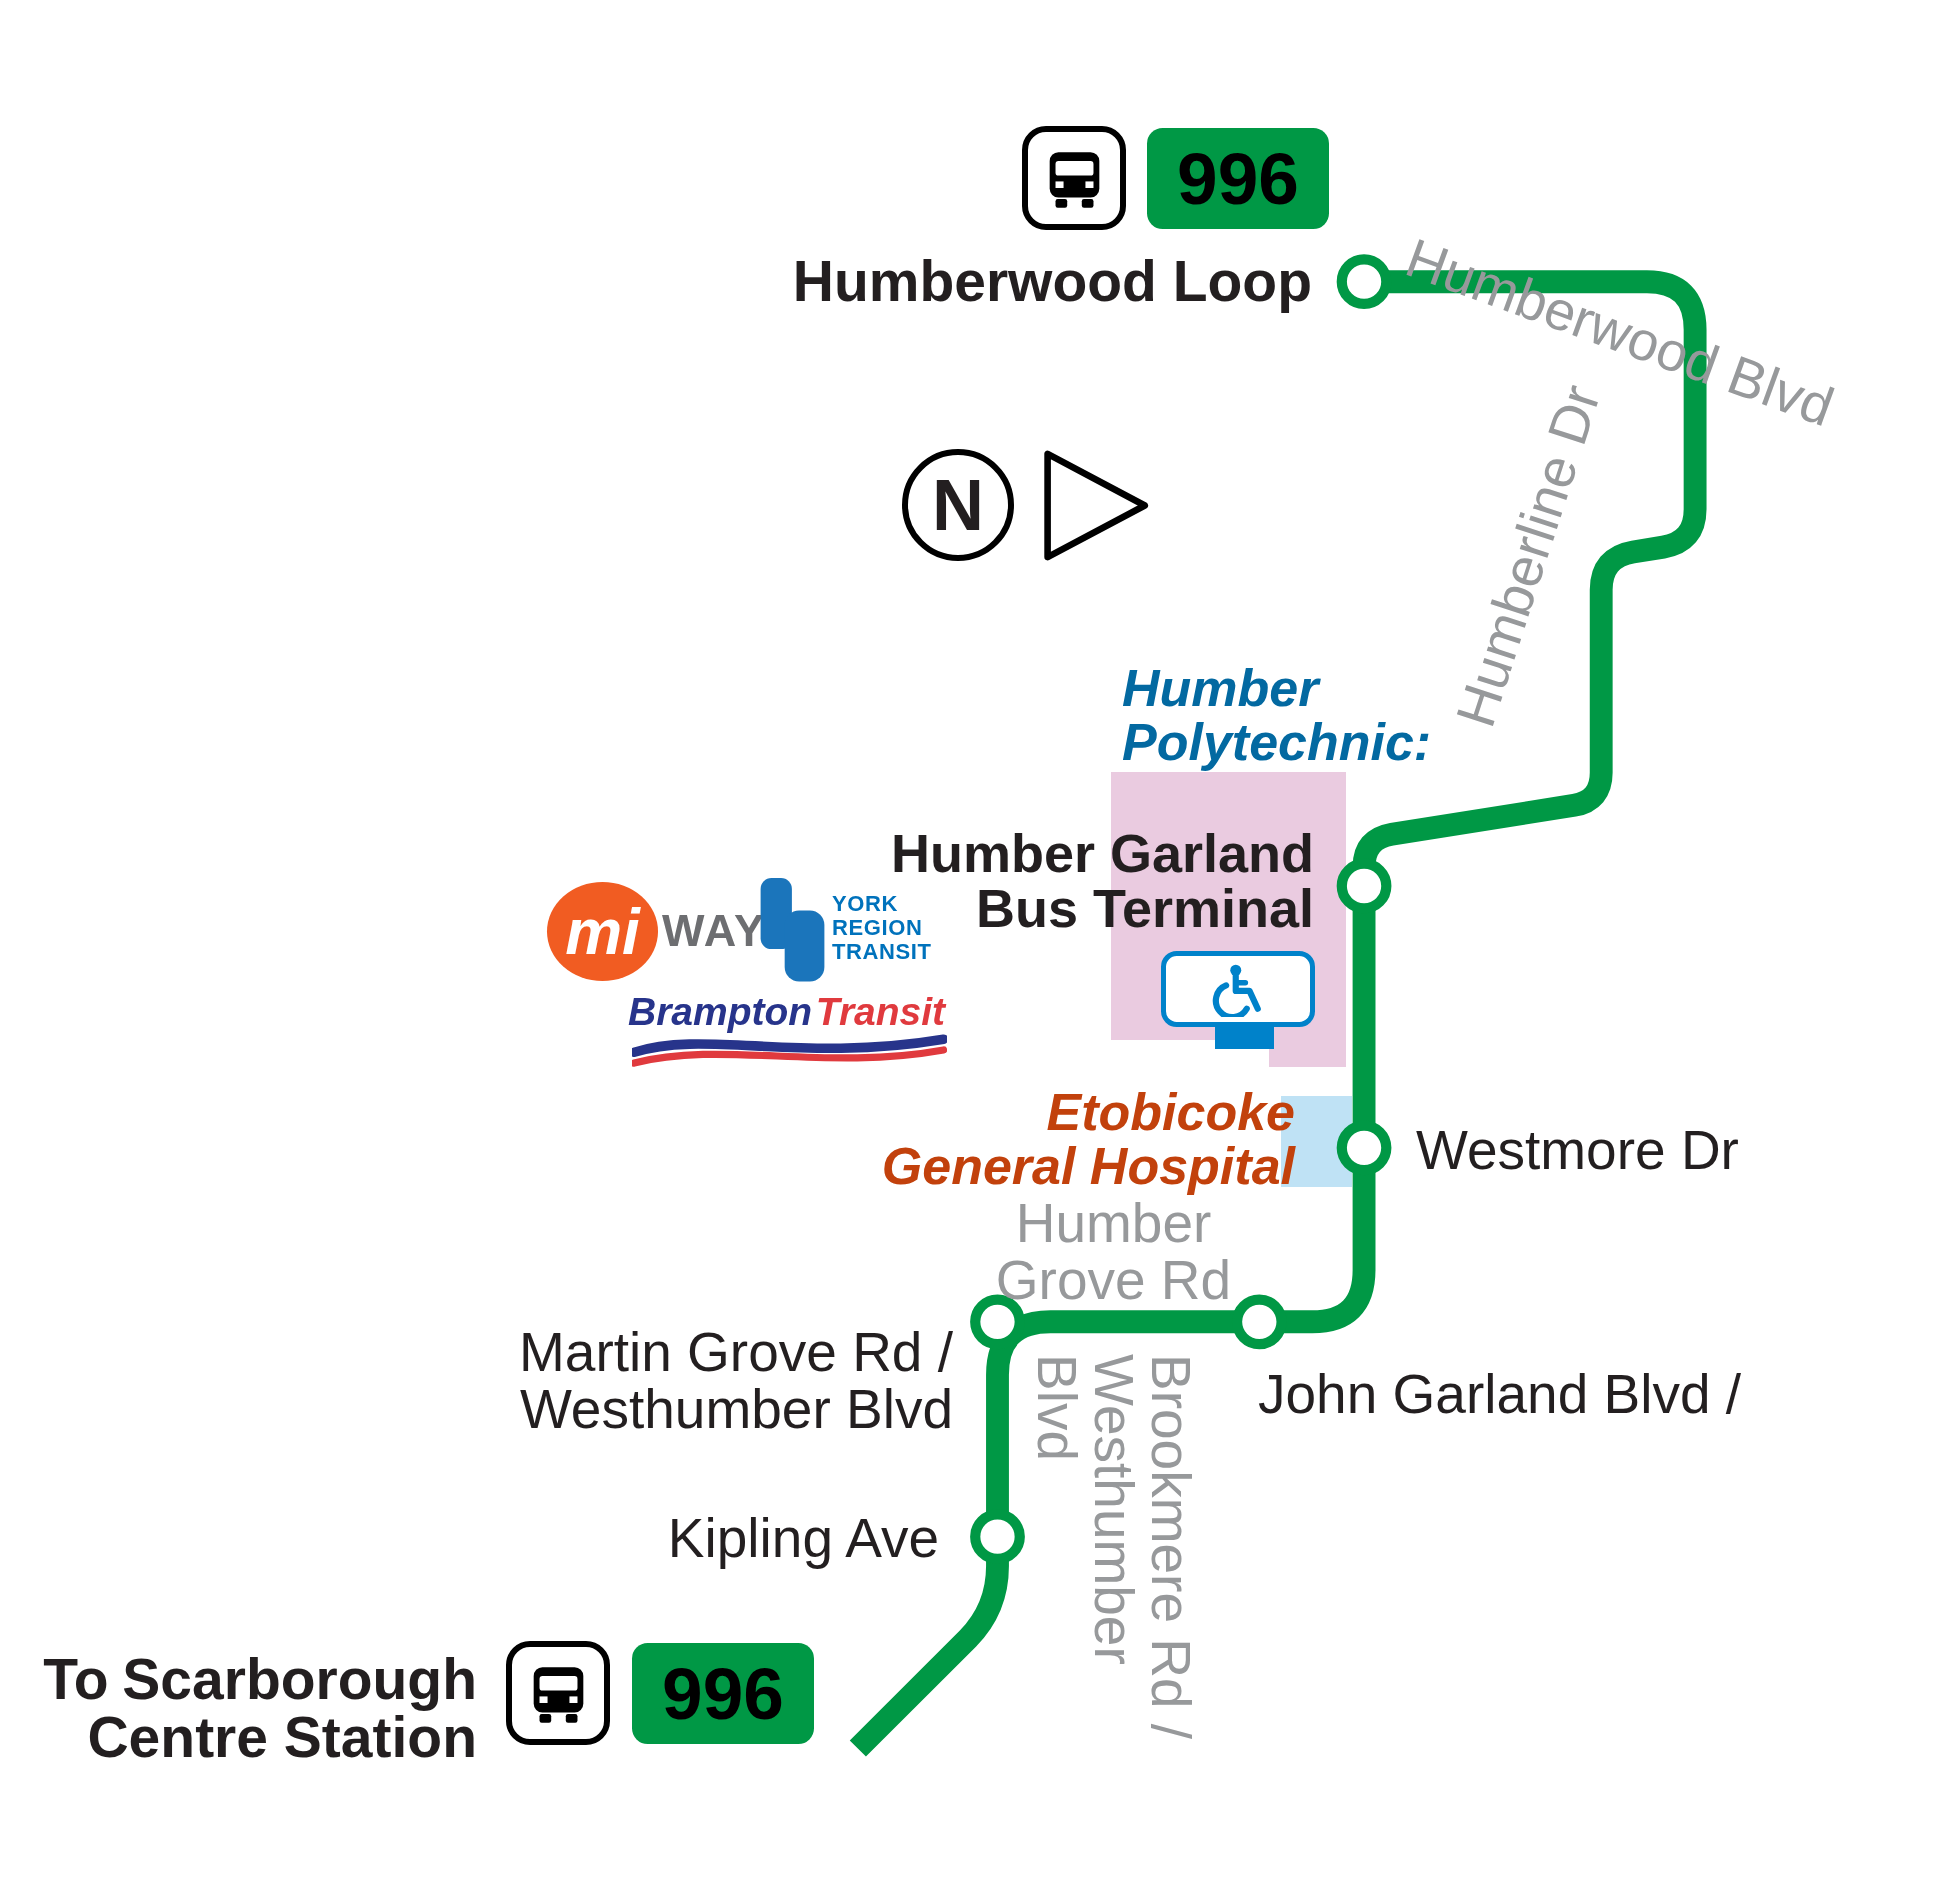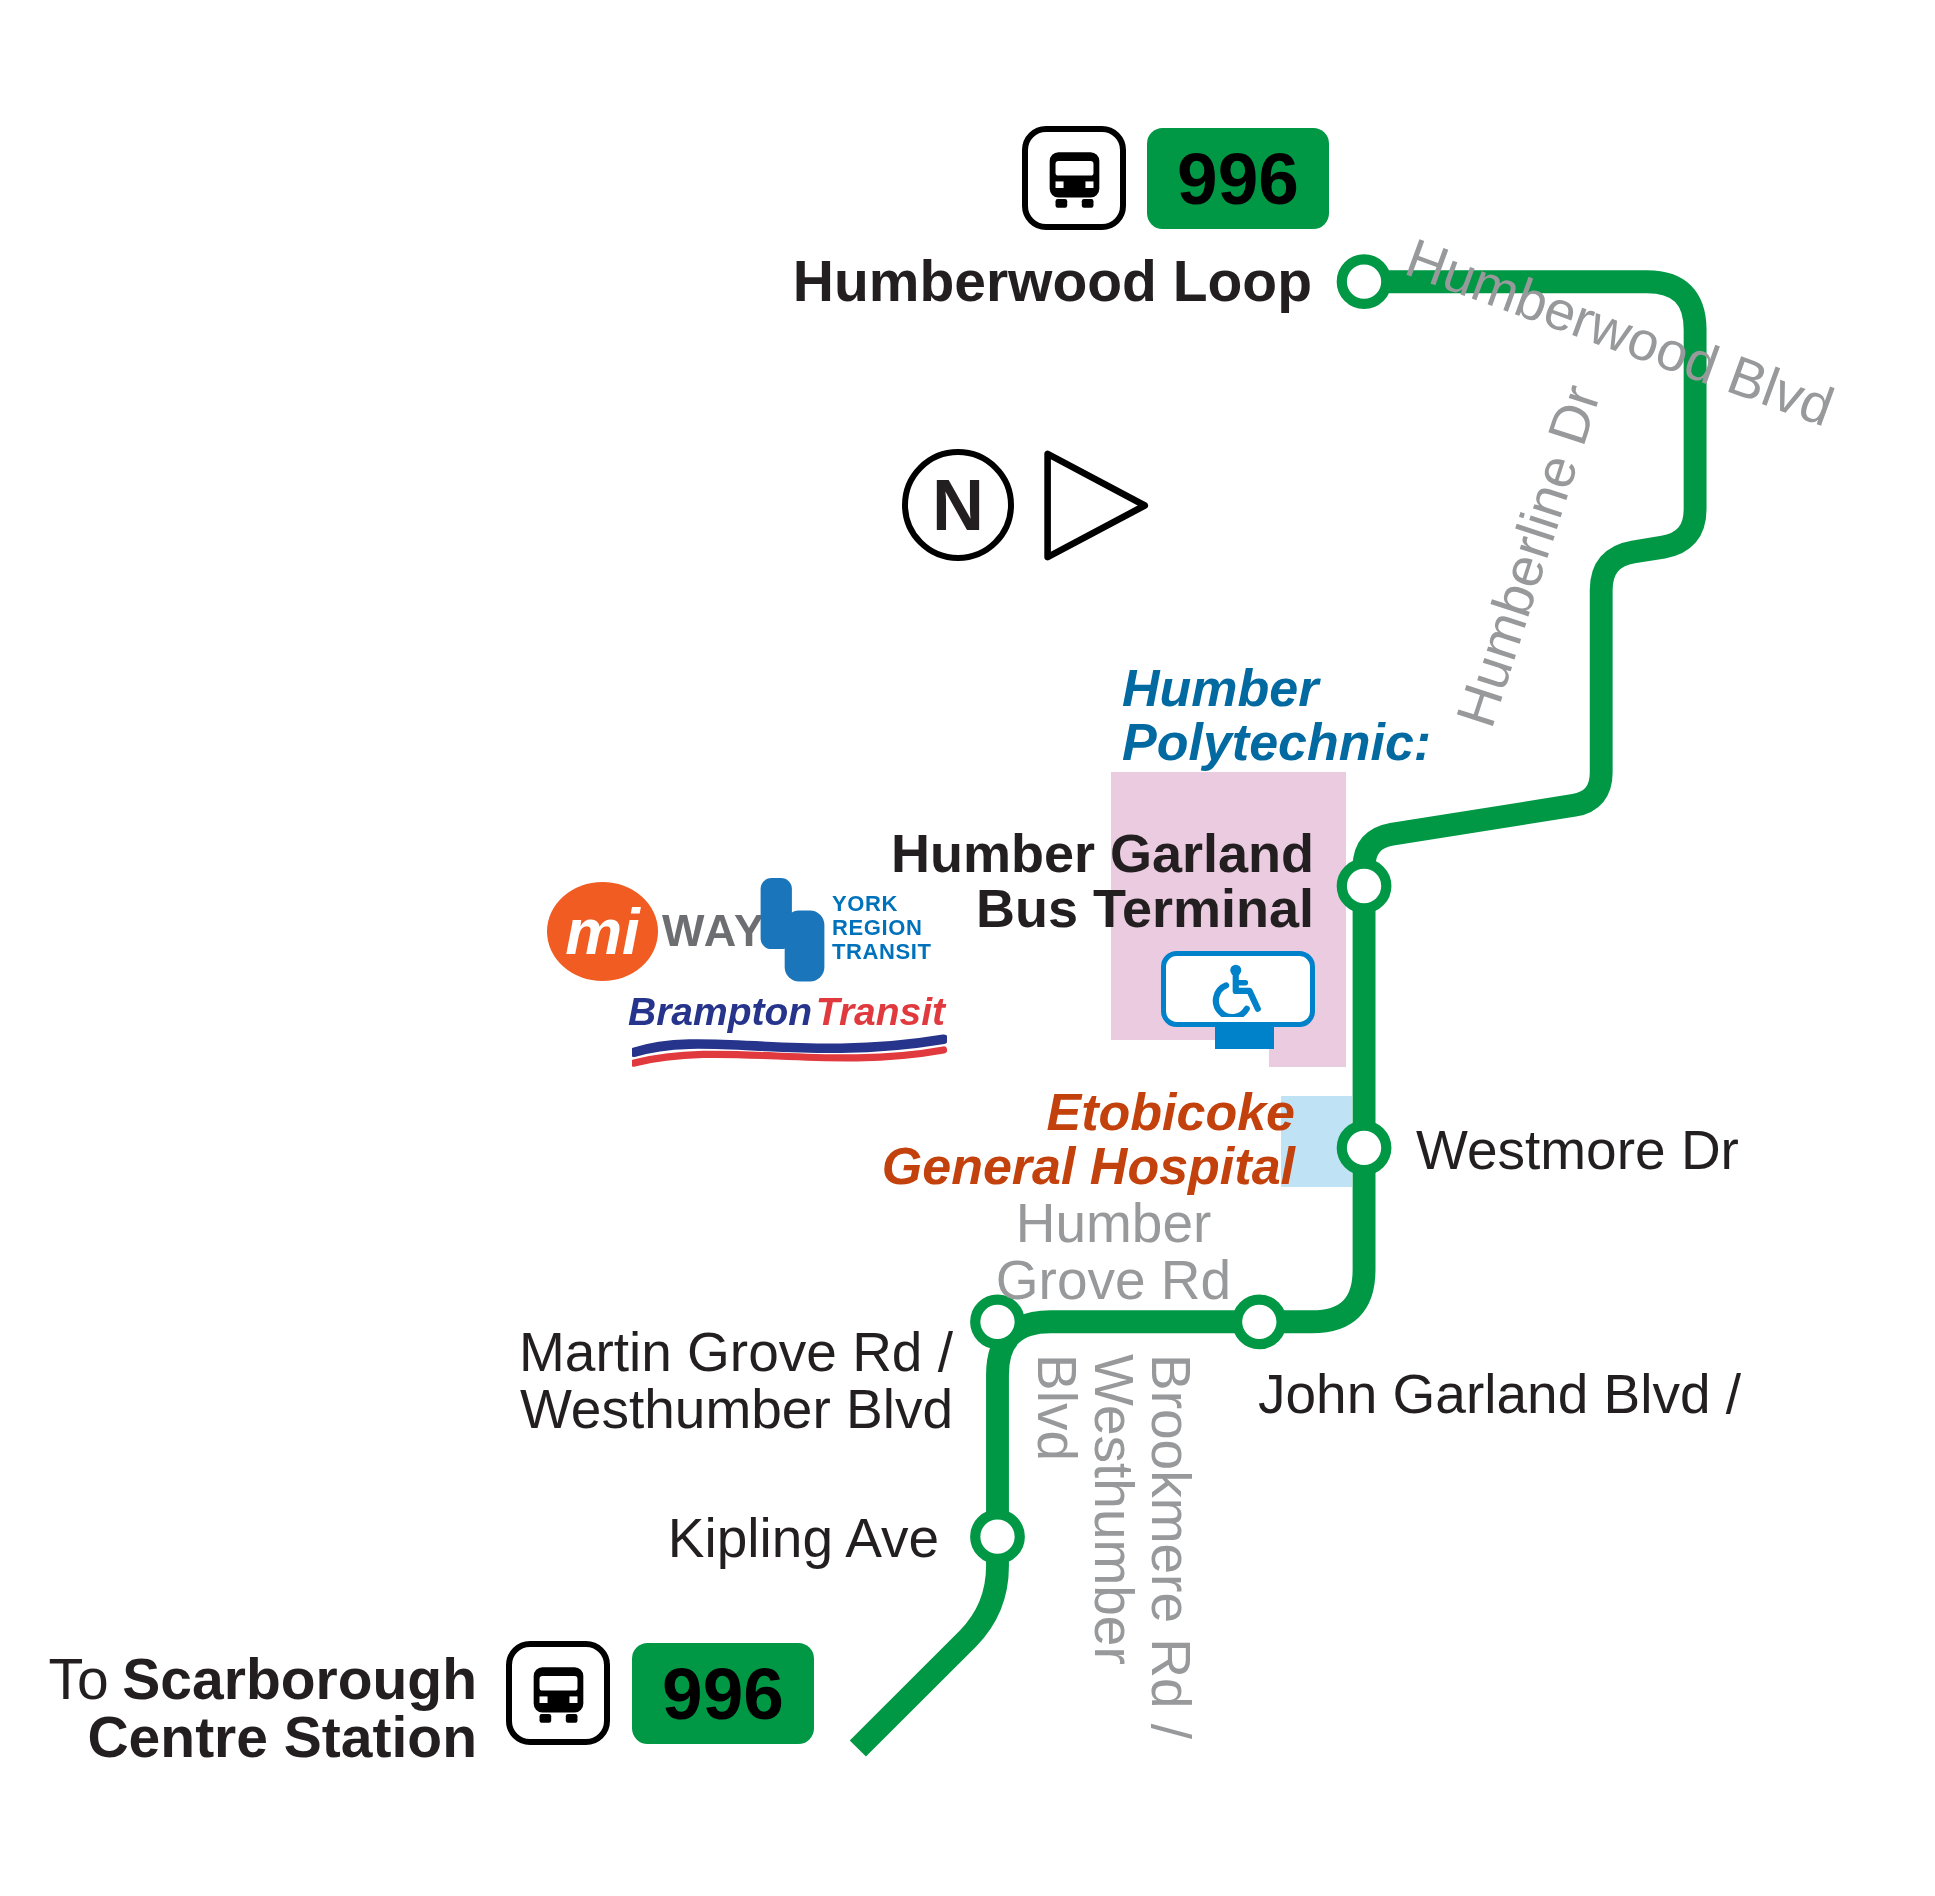--- a/index.html
+++ b/index.html
@@ -30,21 +30,21 @@
   }
 
   
   #badge-north { left:1147px; top:128px; width:182px; height:101px; }
   #busicon-north { left:1022px; top:126px; }
   #lbl-humberwood-loop { left:770px; top:253px; width:542px; font-size:57px; font-weight:bold; }
 
   #badge-south { left:632px; top:1643px; width:182px; height:101px; }
   #busicon-south { left:506px; top:1641px; }
   #lbl-to-scarborough { left:36px; top:1650px; width:441px; font-size:57px; line-height:58px; }
-  #lbl-to-scarborough .pre { font-weight:normal; padding-right:0.24em; }
+  #lbl-to-scarborough .pre { font-weight:bold; padding-right:0.24em; }
 
   
   #lbl-humberwood-blvd { left:1418px; top:230px; font-size:55px;
     transform:rotate(20deg); transform-origin:0 0; }
   #lbl-humberline-dr { left:1500px; top:678px; font-size:55px;
     transform:rotate(-72deg); transform-origin:0 100%; }
   #lbl-brookmere { left:1199px; top:1354px; font-size:55px; line-height:57px;
     transform:rotate(90deg); transform-origin:0 0; }
 
   

